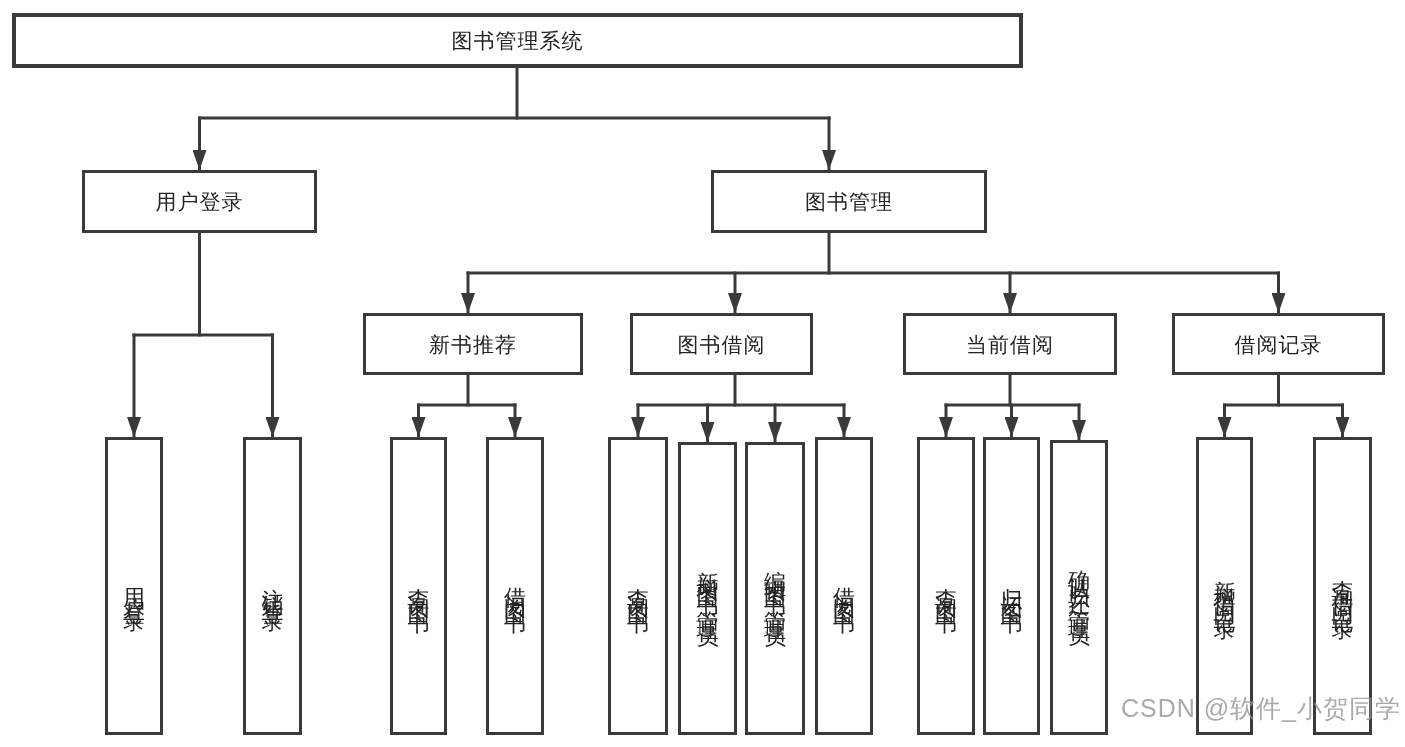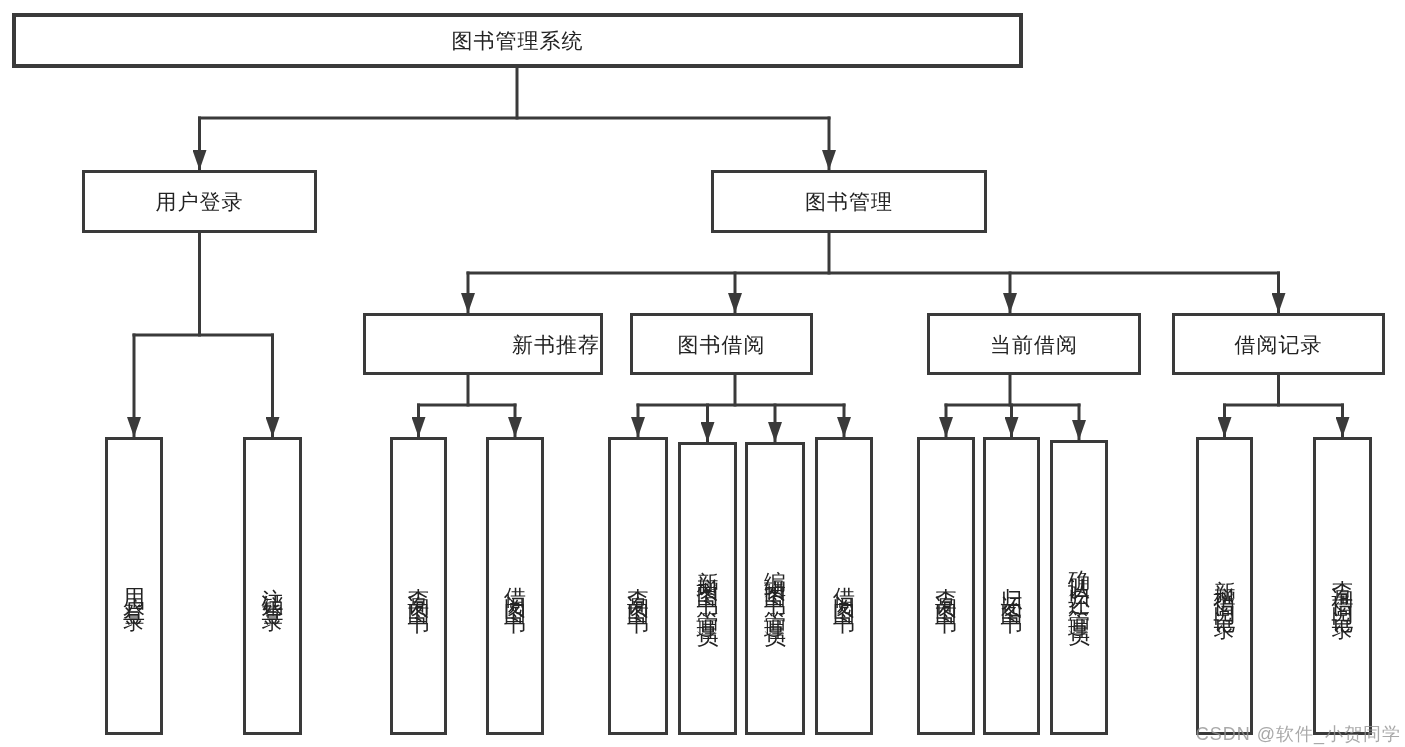--- a/index.html
+++ b/index.html
@@ -16,22 +16,22 @@
     display:flex; align-items:center; justify-content:center;
     color:#232323; font-size:21px; line-height:1; letter-spacing:1px;
     z-index:2;
   }
   .node.root { border-width:4px; }
   .node.leaf span.vtext {
     writing-mode:vertical-rl; text-orientation:mixed;
     font-size:22px; letter-spacing:8px; line-height:1;
   }
   .watermark {
-    position:absolute; top:722px; right:4px;
-    color:rgba(148,148,148,0.8); font-size:18px; letter-spacing:1px;
+    position:absolute; top:692px; right:4px;
+    color:rgba(148,148,148,0.8); font-size:25px; letter-spacing:1px;
     z-index:5; white-space:nowrap;
   }
 </style>
 </head>
 <body>
 
 <div class="stage">
 
   <svg class="wires" width="1405" height="747" viewBox="0 0 1405 747" xmlns="http://www.w3.org/2000/svg">
     <defs>
@@ -87,27 +87,27 @@
     <span>图书管理系统</span>
   </div>
 
   <div class="node" style="left:82px; top:170px; width:235px; height:63px;">
     <span>用户登录</span>
   </div>
   <div class="node" style="left:711px; top:170px; width:276px; height:63px;">
     <span>图书管理</span>
   </div>
 
-  <div class="node" style="left:363px; top:313px; width:240px; height:62px;justify-content:flex-end;">
+  <div class="node" style="left:363px; top:313px; width:220px; height:62px;">
     <span>新书推荐</span>
   </div>
   <div class="node" style="left:630px; top:313px; width:183px; height:62px;">
     <span>图书借阅</span>
   </div>
-  <div class="node" style="left:903px; top:313px; width:214px; height:62px;margin-left:24px;">
+  <div class="node" style="left:903px; top:313px; width:214px; height:62px;">
     <span>当前借阅</span>
   </div>
   <div class="node" style="left:1172px; top:313px; width:213px; height:62px;">
     <span>借阅记录</span>
   </div>
 
   <div class="node leaf" style="left:105px; top:437px; width:58px; height:298px;">
     <span class="vtext">用户登录</span>
   </div>
   <div class="node leaf" style="left:243px; top:437px; width:59px; height:298px;">

